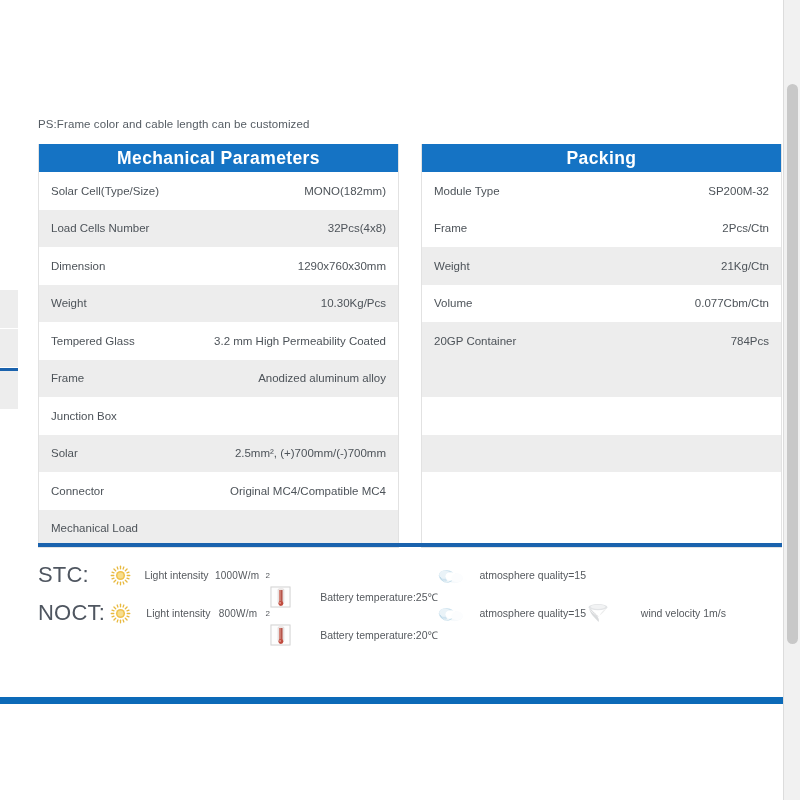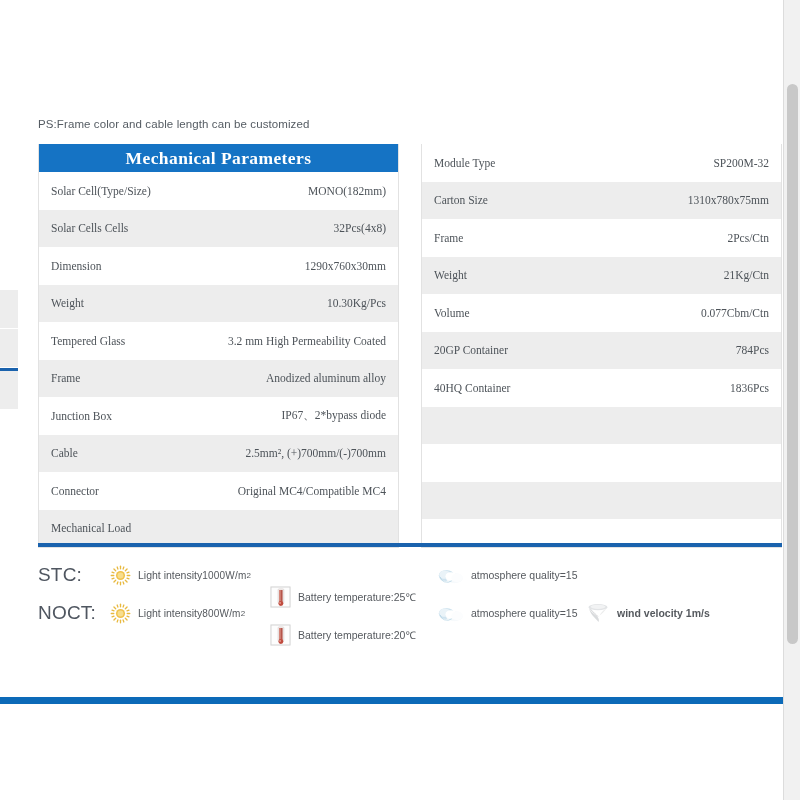--- a/index.html
+++ b/index.html
@@ -74,21 +74,20 @@
     text-align: right;
   }
 
   .tables {
     position: absolute;
     left: 38px;
     top: 144px;
     width: 744px;
     display: flex;
     gap: 22px;
-    font-family: Liberation Serif, serif;
   }
 
   .spec-table {
     flex: 1 1 0;
     background: #ffffff;
     border: 1px solid #e2e2e2;
     border-top: none;
     box-sizing: border-box;
   }
 
@@ -143,40 +142,41 @@
     top: 556px;
     width: 744px;
   }
   .cond-row {
     display: flex;
     align-items: center;
     height: 38px;
   }
   .cond-title {
     width: 72px;
-    font-size: 19px;
+    font-size: 22px;
     color: #4f5660;
     letter-spacing: .2px;
     white-space: nowrap;
   }
   .cond-item {
     display: flex;
     align-items: center;
     white-space: nowrap;
     font-size: 10.5px;
     color: #55595e;
+    justify-content: space-between;
   }
   .cond-item .txt { margin-left: 7px; }
   .cond-item .sub { font-size: 10px; letter-spacing: .2px; }
   .cond-item .sup { font-size: 8px; vertical-align: sub; }
 
   .ci-light  { width: 160px; }
   .ci-batt   { width: 168px; margin-top: 44px; }
   .ci-atmo   { width: 148px; }
-  .ci-wind   { width: 140px; font-weight: bold; }
+  .ci-wind   { width: 140px; }
 
   .icon-sun   { width: 21px; height: 21px; flex: 0 0 auto; }
   .icon-therm { width: 21px; height: 22px; flex: 0 0 auto; }
   .icon-cloud { width: 26px; height: 17px; flex: 0 0 auto; }
   .icon-wind  { width: 24px; height: 20px; flex: 0 0 auto; }
   .final-note-wrap {
     position: absolute;
     left: 38px;
     top: 0;
     width: 744px;
@@ -216,85 +216,77 @@
     <div class="tables">
 
       <div class="spec-table">
         <div class="spec-head">Mechanical Parameters</div>
 
         <div class="spec-row">
           <span class="spec-label">Solar Cell(Type/Size)</span>
           <span class="spec-value">MONO(182mm)</span>
         </div>
         <div class="spec-row alt">
-          <span class="spec-label">Solar Cells Cells</span>
+          <span class="spec-label">Load Cells Number</span>
           <span class="spec-value">32Pcs(4x8)</span>
         </div>
         <div class="spec-row">
           <span class="spec-label">Dimension</span>
           <span class="spec-value">1290x760x30mm</span>
         </div>
         <div class="spec-row alt">
           <span class="spec-label">Weight</span>
           <span class="spec-value">10.30Kg/Pcs</span>
         </div>
         <div class="spec-row">
           <span class="spec-label">Tempered Glass</span>
           <span class="spec-value">3.2 mm High Permeability Coated</span>
         </div>
         <div class="spec-row alt">
           <span class="spec-label">Frame</span>
           <span class="spec-value">Anodized aluminum alloy</span>
         </div>
         <div class="spec-row">
           <span class="spec-label">Junction Box</span>
-          <span class="spec-value">IP67、2*bypass diode</span>
-        </div>
-        <div class="spec-row alt">
-          <span class="spec-label">Cable</span>
+        </div>
+        <div class="spec-row alt">
+          <span class="spec-label">Solar</span>
           <span class="spec-value">2.5mm², (+)700mm/(-)700mm</span>
         </div>
         <div class="spec-row">
           <span class="spec-label">Connector</span>
           <span class="spec-value">Original MC4/Compatible MC4</span>
         </div>
         <div class="spec-row alt">
           <span class="spec-label">Mechanical Load</span>
         </div>
       </div>
 
       <div class="spec-table">
+        <div class="spec-head">Packing</div>
 
         <div class="spec-row">
           <span class="spec-label">Module Type</span>
           <span class="spec-value">SP200M-32</span>
         </div>
-        <div class="spec-row alt">
-          <span class="spec-label">Carton Size</span>
-          <span class="spec-value">1310x780x75mm</span>
-        </div>
         <div class="spec-row">
           <span class="spec-label">Frame</span>
           <span class="spec-value">2Pcs/Ctn</span>
         </div>
         <div class="spec-row alt">
           <span class="spec-label">Weight</span>
           <span class="spec-value">21Kg/Ctn</span>
         </div>
         <div class="spec-row">
           <span class="spec-label">Volume</span>
           <span class="spec-value">0.077Cbm/Ctn</span>
         </div>
         <div class="spec-row alt">
           <span class="spec-label">20GP Container</span>
           <span class="spec-value">784Pcs</span>
-        </div>
-        <div class="spec-row">
-          <span class="spec-label">40HQ Container</span>
-          <span class="spec-value">1836Pcs</span>
         </div>
         <div class="spec-row alt">
           <span class="spec-label"></span>
           <span class="spec-value"></span>
         </div>
         <div class="spec-row">
           <span class="spec-label"></span>
           <span class="spec-value"></span>
         </div>
         <div class="spec-row alt">

